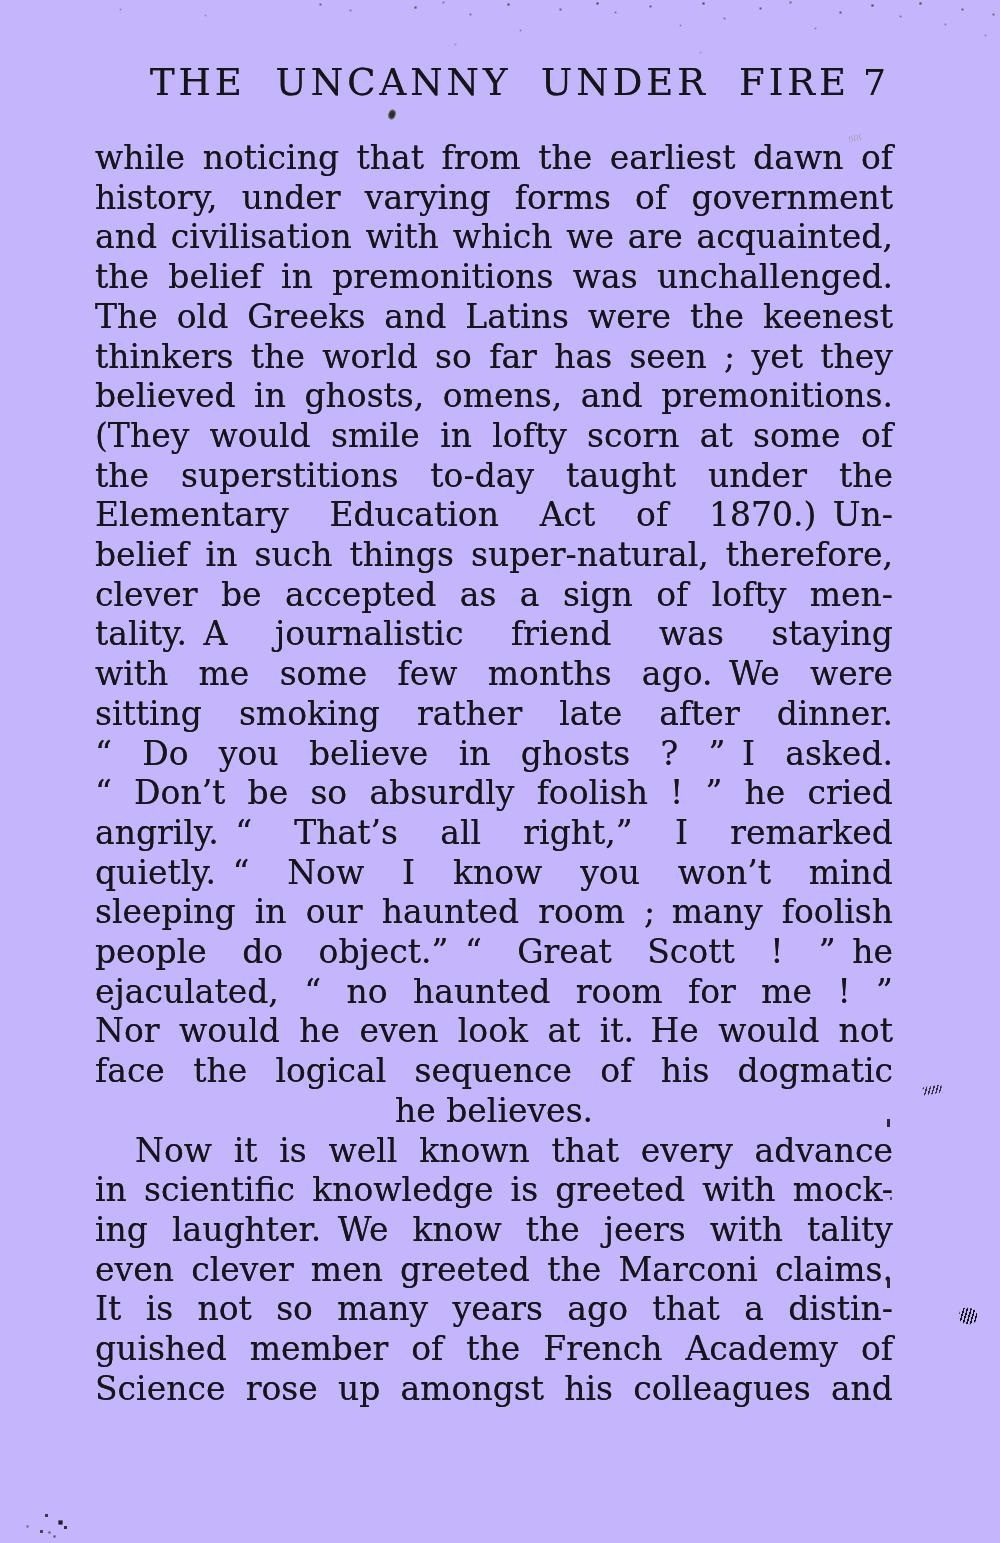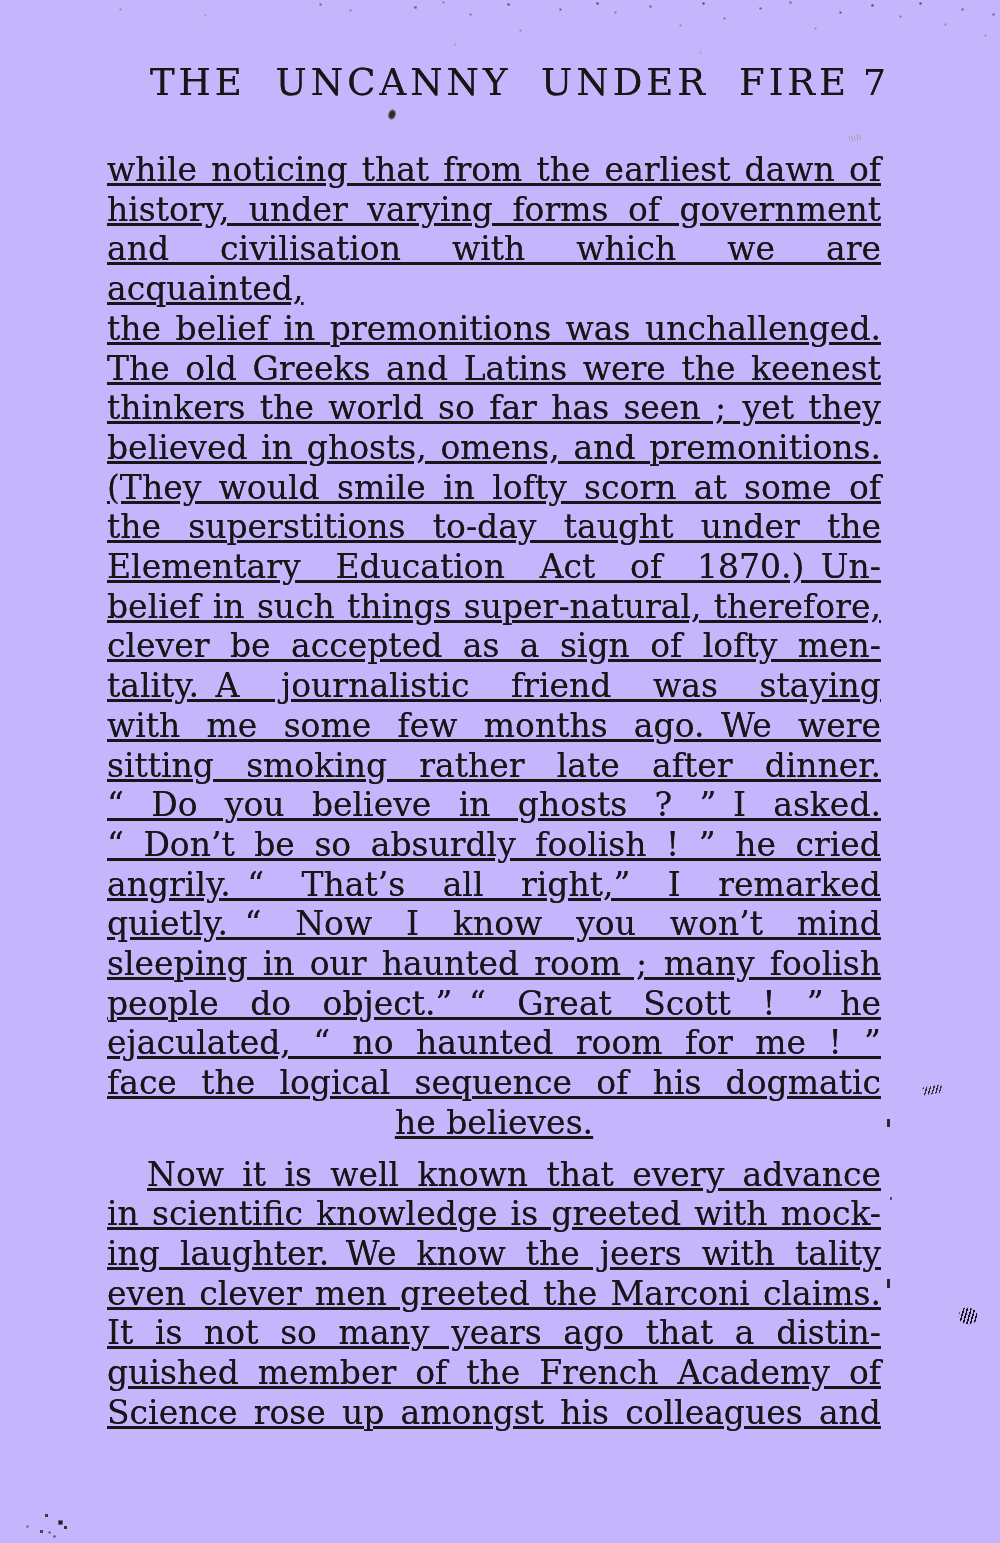--- a/index.html
+++ b/index.html
@@ -41,21 +41,21 @@
   }
   .text-block {
     position: absolute;
     top: 138px;
     left: 95px;
     width: 798px;
     font-size: 33px;
     line-height: 39.7px;
     text-shadow: 0 0 0.6px rgba(22,22,22,0.75);
   }
-  .para { margin: 12px; text-decoration: underline; }
+  .para { margin: 0; }
   .line { text-align: center; }
   .line.just {
     text-align: justify;
     text-align-last: justify;
     -moz-text-align-last: justify;
   }
   .line.indent { padding-left: 40px; }
 
   
   .artifact { position: absolute; pointer-events: none; }
@@ -132,20 +132,21 @@
         <div class="line just">tality. A journalistic friend was staying</div>
         <div class="line just">with me some few months ago. We were</div>
         <div class="line just">sitting smoking rather late after dinner.</div>
         <div class="line just">“ Do you believe in ghosts ? ” I asked.</div>
         <div class="line just">“ Don’t be so absurdly foolish ! ” he cried</div>
         <div class="line just">angrily. “ That’s all right,” I remarked</div>
         <div class="line just">quietly. “ Now I know you won’t mind</div>
         <div class="line just">sleeping in our haunted room ; many foolish</div>
         <div class="line just">people do object.” “ Great Scott ! ” he</div>
         <div class="line just">ejaculated, “ no haunted room for me ! ”</div>
+        <div class="line just">Nor would he even look at it. He would not</div>
         <div class="line just">face the logical sequence of his dogmatic</div>
         <div class="line">he believes.</div>
       </div>
       <div class="para">
         <div class="line just indent">Now it is well known that every advance</div>
         <div class="line just">in scientific knowledge is greeted with mock-</div>
         <div class="line just">ing laughter. We know the jeers with tality</div>
         <div class="line just">even clever men greeted the Marconi claims.</div>
         <div class="line just">It is not so many years ago that a distin-</div>
         <div class="line just">guished member of the French Academy of</div>

